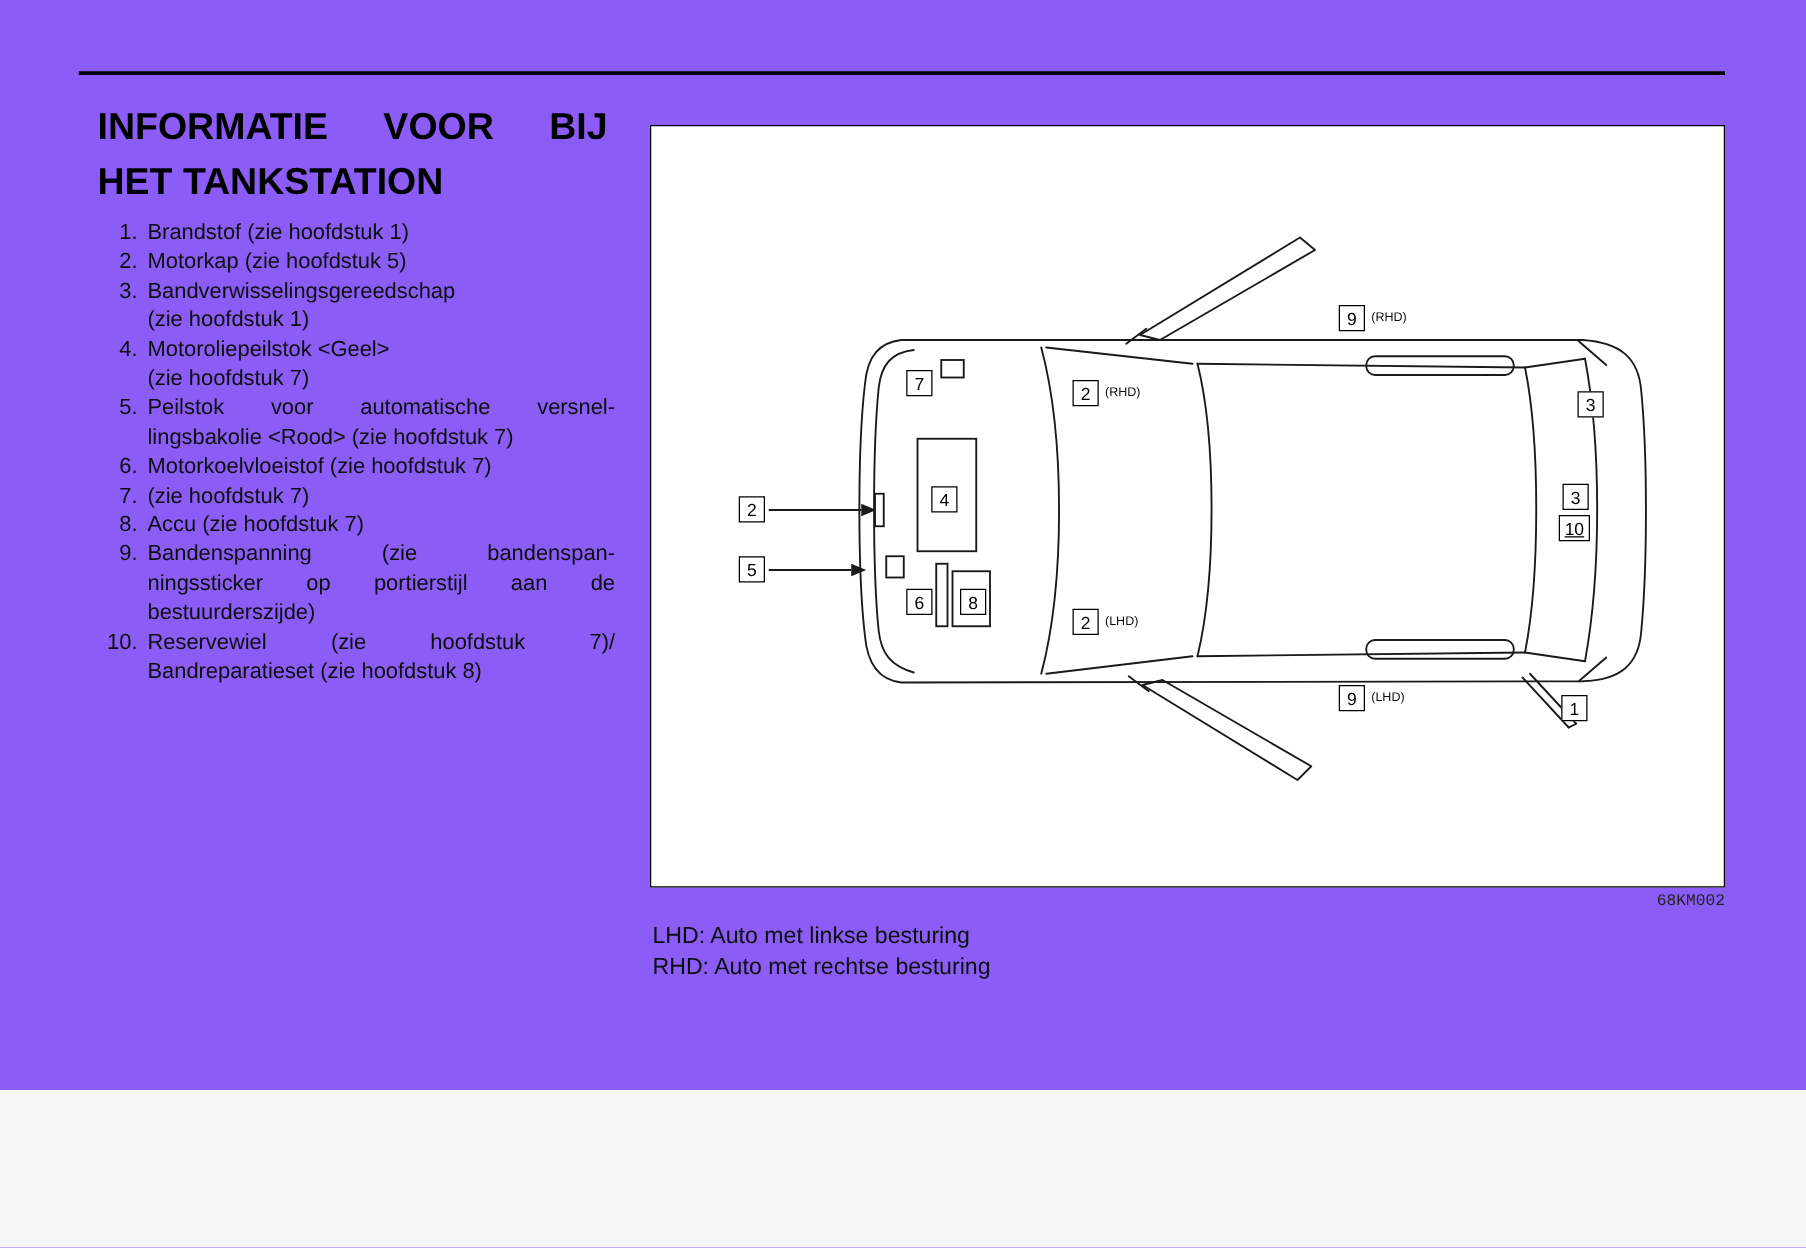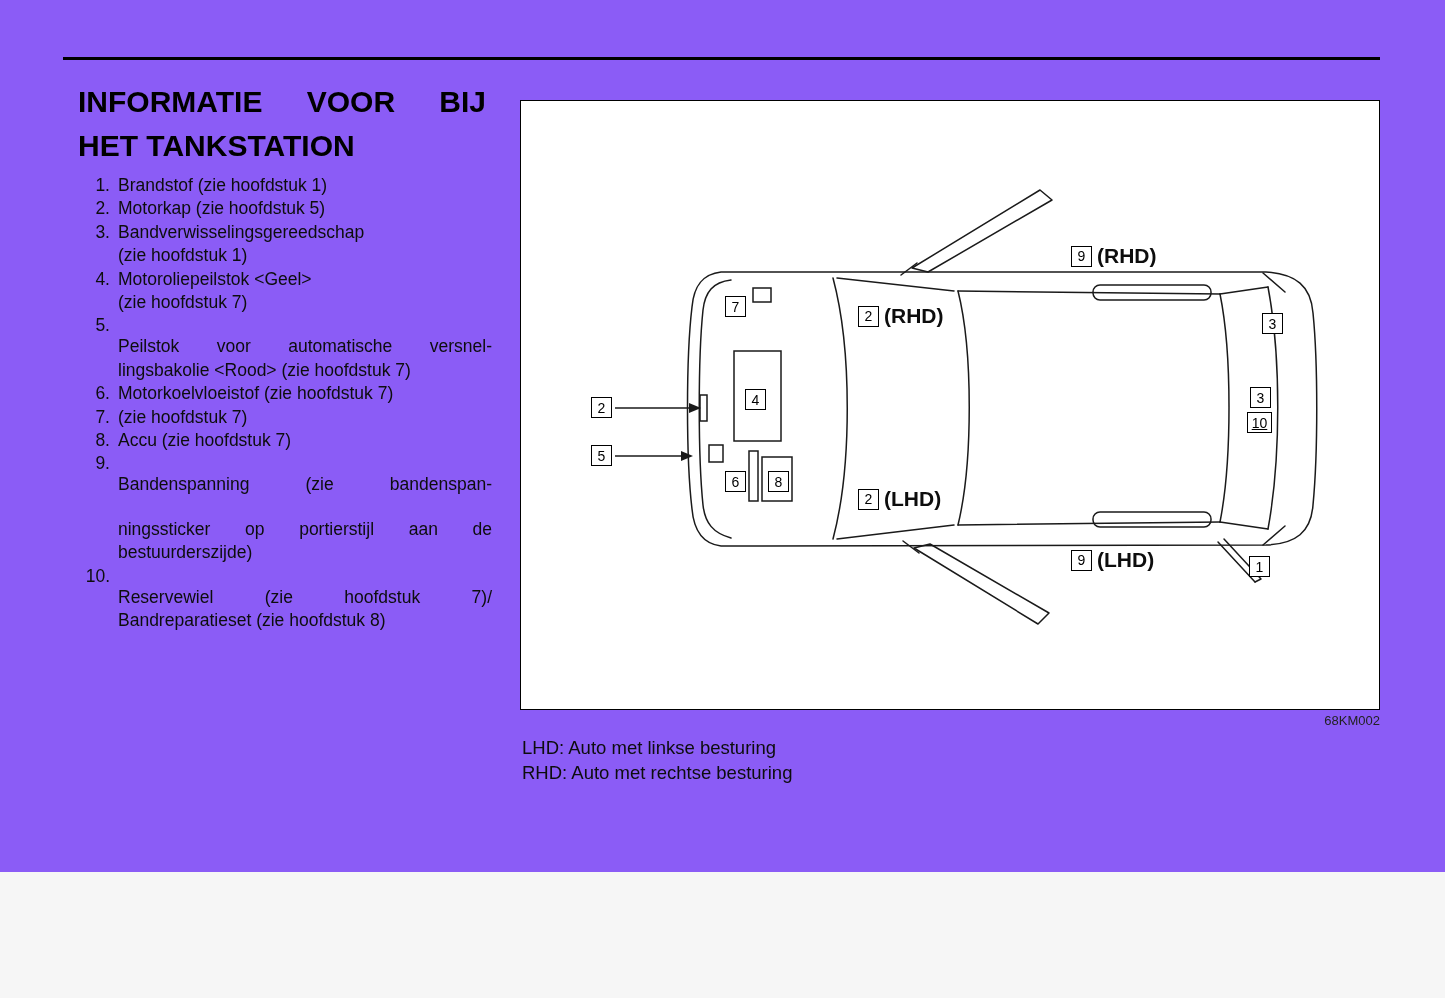--- a/index.html
+++ b/index.html
@@ -11,31 +11,31 @@
 
   .title { position:absolute; left:78px; top:80px; width:408px; font-size:30px; font-weight:bold; line-height:44px; color:#000; }
   .title .t1 { display:block; text-align:justify; text-align-last:justify; }
   .title .t2 { display:block; }
 
   .items { position:absolute; left:78px; top:174px; width:414px; }
   .item { display:flex; font-size:17.5px; line-height:23.4px; color:#0d0d0d; }
   .item .num { flex:0 0 40px; width:40px; text-align:right; padding-right:8px; }
   .item .txt { flex:1; min-width:0; }
   .ln { display:block; }
-  .jl { text-align:justify; text-align-last:justify;margin-top:21px; }
+  .jl { text-align:justify; text-align-last:justify; }
 
   .figure { position:absolute; left:520px; top:100px; width:860px; height:610px; border:1px solid #000; background:#fff; }
   .figure svg { position:absolute; left:0; top:0; }
 
   .co { position:absolute; display:flex; align-items:center; gap:5px; }
   .co-box { min-width:21px; height:21px; border:1.5px solid #000; background:#fff; display:flex; align-items:center; justify-content:center; font-size:14px; padding:0 2px; color:#000; }
   .co-box.wide { min-width:25px;text-decoration:underline; }
-  .co-suffix { font-size:21px; color:#0d0d0d; white-space:nowrap;font-weight:bold; }
-
-  .fig-code { position:absolute; right:65px; top:713px; font-size:13px; color:#222; }
+  .co-suffix { font-size:10px; color:#0d0d0d; white-space:nowrap; }
+
+  .fig-code { position:absolute; right:65px; top:713px; font-size:13px; color:#222;font-family:Liberation Mono, monospace; }
 
   .legend { position:absolute; left:522px; top:735px; font-size:18.5px; line-height:25px; color:#0d0d0d; }
 
   .bottom-hairline { position:absolute; left:63px; top:969px; width:1317px; height:1px; background:#dcdcdc; }
   .page-marker { position:absolute; left:255px; top:966px; width:15px; height:30px; background:#000; }
 </style>
 </head>
 <body>
 
 <div class="page">

